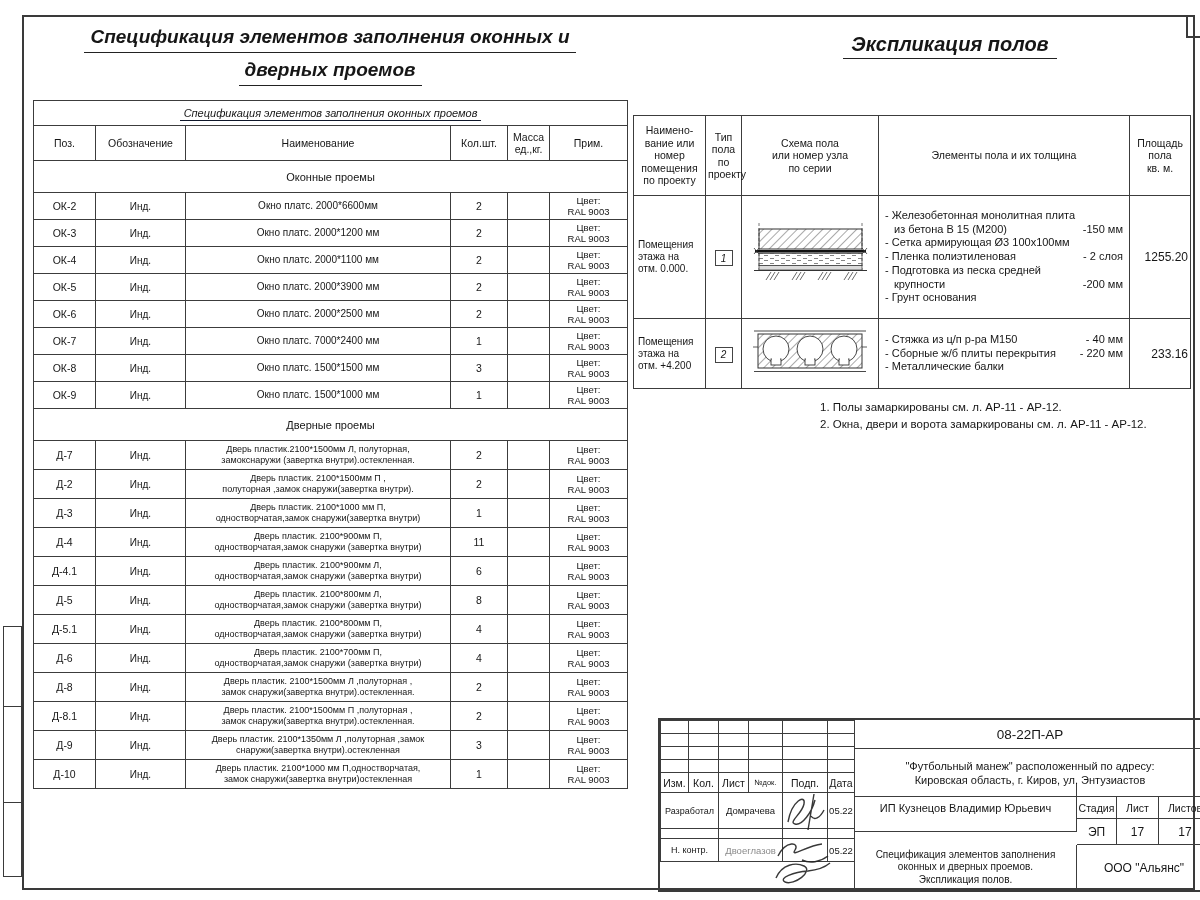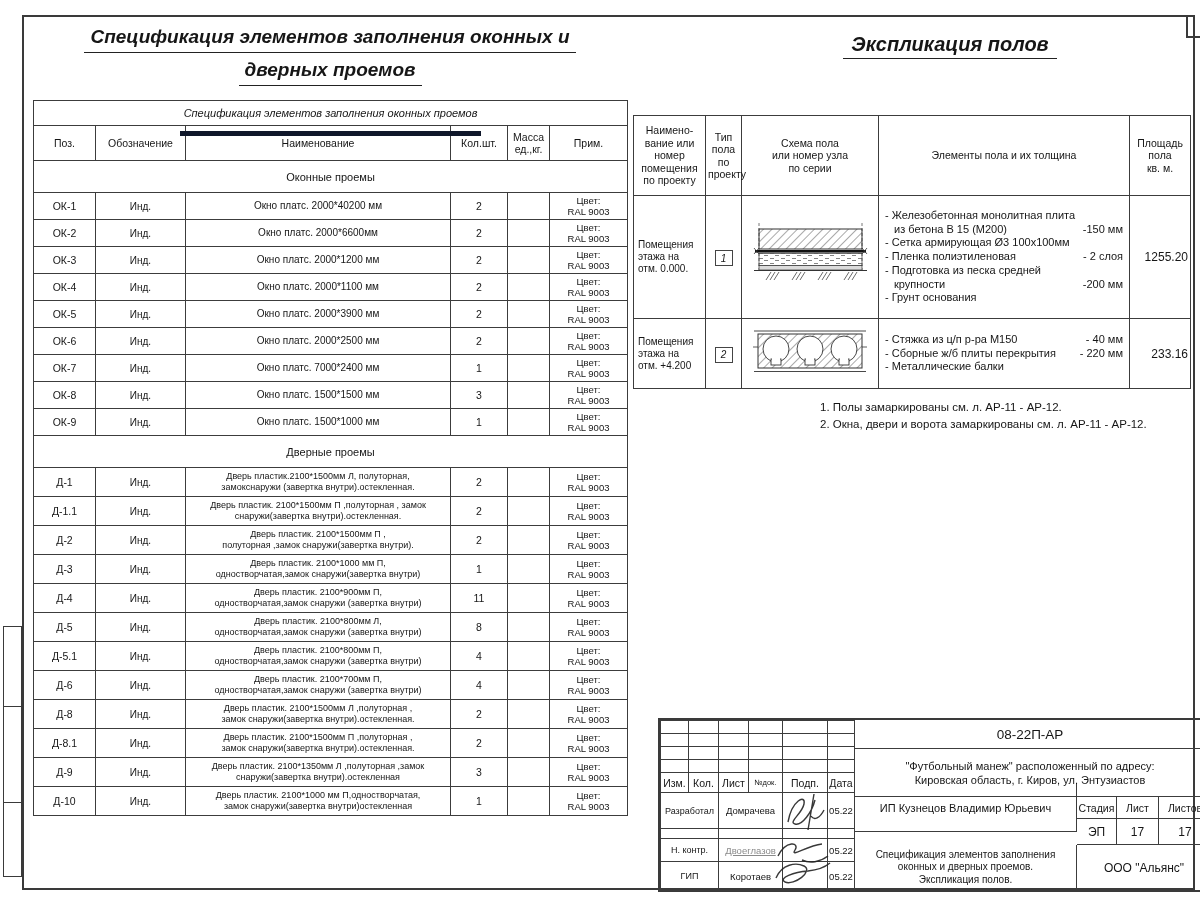--- a/index.html
+++ b/index.html
@@ -16,21 +16,21 @@
   .main-title{left:33px;top:24px;width:594px;text-align:center;font-style:italic;font-weight:600;
               font-size:19px;line-height:26px;}
   .main-title .tl{display:inline-block;border-bottom:1.5px solid #222;padding:0 6px 2px;}
   .floors-title{left:700px;top:33px;width:500px;text-align:center;font-style:italic;font-weight:600;font-size:20px;}
   .floors-title .tl{display:inline-block;border-bottom:1.5px solid #222;padding:0 8px 2px;}
   
   table{border-collapse:collapse;table-layout:fixed;}
   .spec{left:33px;top:100px;width:594px;}
   .spec td,.spec th{border:1px solid #3c3c3c;padding:0 2px;font-weight:normal;text-align:center;vertical-align:middle;box-sizing:border-box;}
   .spec .subtitle td{height:25px;font-style:italic;font-size:11px;}
-  .spec .subtitle span{border-bottom:5px solid #0f172a;padding:0 4px 12px;}
+  .spec .subtitle span{border-bottom:1px solid #0f172a;padding:0 4px 1px;}
   .spec .hdr td{height:35px;font-size:10.5px;line-height:12px;}
   .spec .section td{height:32px;font-size:11px;}
   .spec td.c-pos{font-size:10.5px;}
   .spec td.c-designation{font-size:10px;}
   .spec td.c-name{font-size:10px;line-height:11.5px;}
   .spec td.c-qty{font-size:10.5px;}
   .spec td.c-note{font-size:9.5px;line-height:11px;}
   .spec tr.win{height:27px;}
   .spec tr.door{height:29px;}
   .spec tr.door td.c-name{font-size:9px;}
@@ -48,21 +48,21 @@
            border:1px solid #444;font-size:10px;font-style:italic;}
   
   .notes{left:820px;top:399px;font-size:11.5px;line-height:16.5px;}
   
   .tb{left:658px;top:718px;width:545px;height:170px;border:2px solid #3a3a3a;border-right:none;box-sizing:content-box;}
   .tb .cell{position:absolute;box-sizing:border-box;display:flex;align-items:center;justify-content:center;text-align:center;}
   .sig-grid{position:absolute;left:0;top:0;}
   .sig-grid td{border:1px solid #3c3c3c;padding:0;text-align:center;font-size:9.5px;overflow:hidden;}
   .sig-grid .h td{font-size:10.5px;}
   .sig-grid td.nd{font-size:7.5px;}
-  .gray{color:#8a8a8a;text-decoration:underline;}
+  .gray{color:#8a8a8a;}
   svg.sig{position:absolute;pointer-events:none;}
 </style>
 </head>
 <body>
 
 <div class="sheet">
 
   <div class="abs frame"></div>
   <div class="abs edgebox"></div>
   <div class="abs marginboxes">
@@ -100,29 +100,20 @@
         <td class="pre">Масса
 ед.,кг.</td>
         <td>Прим.</td>
       </tr>
       <tr class="section">
         <td colspan="6">Оконные проемы</td>
       </tr>
     </tbody>
     <tbody id="tbody-windows">
         <tr class="win">
-          <td class="c-pos pre">ОК-1</td>
-          <td class="c-designation pre">Инд.</td>
-          <td class="c-name pre">Окно платс. 2000*40200 мм</td>
-          <td class="c-qty pre">2</td>
-          <td class="c-mass pre"></td>
-          <td class="c-note pre">Цвет:
-RAL 9003</td>
-        </tr>
-        <tr class="win">
           <td class="c-pos pre">ОК-2</td>
           <td class="c-designation pre">Инд.</td>
           <td class="c-name pre">Окно платс. 2000*6600мм</td>
           <td class="c-qty pre">2</td>
           <td class="c-mass pre"></td>
           <td class="c-note pre">Цвет:
 RAL 9003</td>
         </tr>
         <tr class="win">
           <td class="c-pos pre">ОК-3</td>
@@ -188,34 +179,24 @@
 RAL 9003</td>
         </tr>
       </tbody>
     <tbody>
       <tr class="section">
         <td colspan="6">Дверные проемы</td>
       </tr>
     </tbody>
     <tbody id="tbody-doors">
         <tr class="door">
-          <td class="c-pos pre">Д-1</td>
+          <td class="c-pos pre">Д-7</td>
           <td class="c-designation pre">Инд.</td>
           <td class="c-name pre">Дверь пластик.2100*1500мм Л, полуторная,
 замокснаружи (завертка внутри).остекленная.</td>
-          <td class="c-qty pre">2</td>
-          <td class="c-mass pre"></td>
-          <td class="c-note pre">Цвет:
-RAL 9003</td>
-        </tr>
-        <tr class="door">
-          <td class="c-pos pre">Д-1.1</td>
-          <td class="c-designation pre">Инд.</td>
-          <td class="c-name pre">Дверь пластик. 2100*1500мм П ,полуторная , замок
-снаружи(завертка внутри).остекленная.</td>
           <td class="c-qty pre">2</td>
           <td class="c-mass pre"></td>
           <td class="c-note pre">Цвет:
 RAL 9003</td>
         </tr>
         <tr class="door">
           <td class="c-pos pre">Д-2</td>
           <td class="c-designation pre">Инд.</td>
           <td class="c-name pre">Дверь пластик. 2100*1500мм П ,
 полуторная ,замок снаружи(завертка внутри).</td>
@@ -233,20 +214,30 @@
           <td class="c-mass pre"></td>
           <td class="c-note pre">Цвет:
 RAL 9003</td>
         </tr>
         <tr class="door">
           <td class="c-pos pre">Д-4</td>
           <td class="c-designation pre">Инд.</td>
           <td class="c-name pre">Дверь пластик. 2100*900мм П,
 одностворчатая,замок снаружи (завертка внутри)</td>
           <td class="c-qty pre">11</td>
+          <td class="c-mass pre"></td>
+          <td class="c-note pre">Цвет:
+RAL 9003</td>
+        </tr>
+        <tr class="door">
+          <td class="c-pos pre">Д-4.1</td>
+          <td class="c-designation pre">Инд.</td>
+          <td class="c-name pre">Дверь пластик. 2100*900мм Л,
+одностворчатая,замок снаружи (завертка внутри)</td>
+          <td class="c-qty pre">6</td>
           <td class="c-mass pre"></td>
           <td class="c-note pre">Цвет:
 RAL 9003</td>
         </tr>
         <tr class="door">
           <td class="c-pos pre">Д-5</td>
           <td class="c-designation pre">Инд.</td>
           <td class="c-name pre">Дверь пластик. 2100*800мм Л,
 одностворчатая,замок снаружи (завертка внутри)</td>
           <td class="c-qty pre">8</td>
@@ -526,26 +517,20 @@
             <td colspan="2"></td>
             <td></td>
             <td></td>
           </tr>
         <tr style="height:23px">
           <td colspan="2" style="font-size:9px">Н. контр.</td>
           <td colspan="2" class="gray">Двоеглазов</td>
           <td></td>
           <td>05.22</td>
         </tr>
-        <tr style="height:29px">
-          <td colspan="2" style="font-size:9px">ГИП</td>
-          <td colspan="2">Коротаев</td>
-          <td></td>
-          <td>05.22</td>
-        </tr>
       </tbody>
     </table>
 
     <svg class="sig" style="left:118px;top:70px" width="52" height="44" viewBox="0 0 52 44">
       <path d="M10 32 C14 10, 28 4, 26 14 C24 24, 10 32, 17 34 C24 36, 34 22, 37 10 M33 26 C36 31, 42 28, 46 20 M36 4 L30 40" stroke="#222" stroke-width="1.4" fill="none" opacity="0.9"></path>
     </svg>
     <svg class="sig" style="left:112px;top:118px" width="62" height="50" viewBox="0 0 62 50">
       <path d="M6 18 C14 2, 28 4, 23 12 C18 20, 34 8, 50 6 M4 40 C10 26, 24 24, 32 28 C42 33, 22 48, 13 44 C6 40, 22 34, 36 33 C46 32, 52 30, 58 25 M30 22 C38 26, 48 24, 56 18" stroke="#222" stroke-width="1.4" fill="none" opacity="0.9"></path>
     </svg>
 

